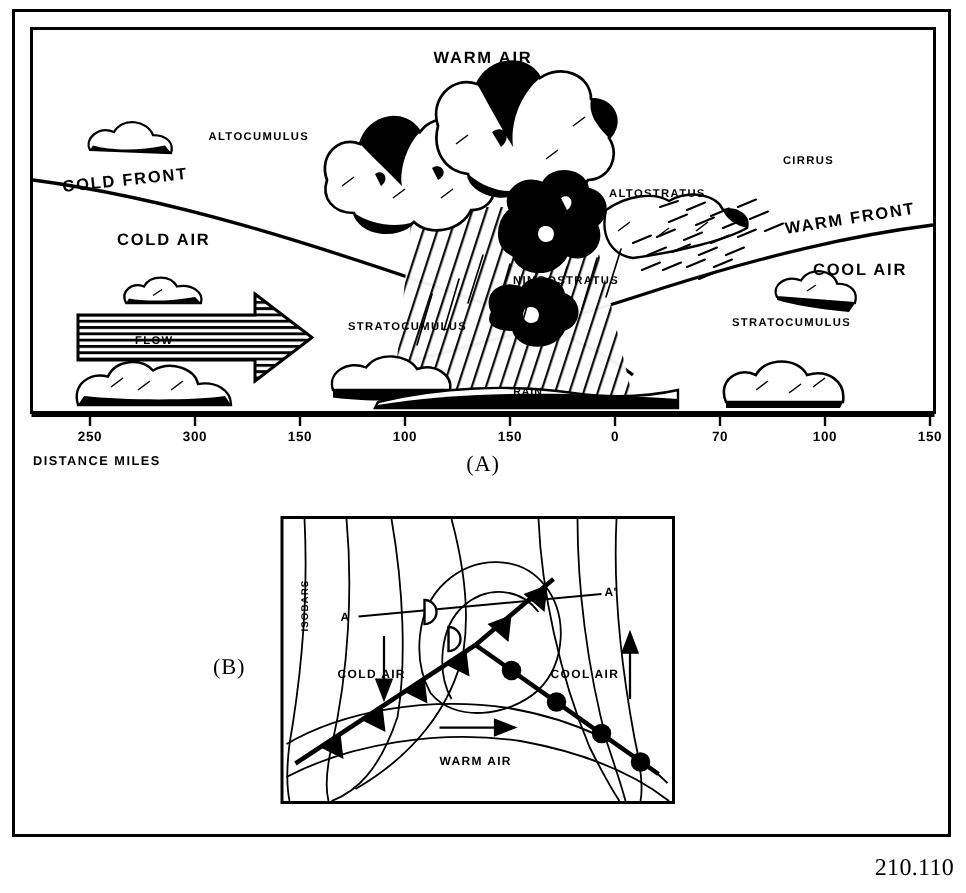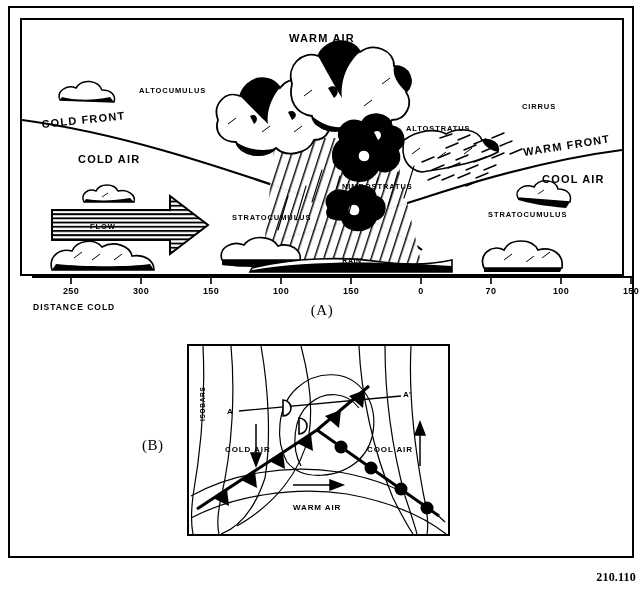--- a/index.html
+++ b/index.html
@@ -34,22 +34,22 @@
     border: 2px solid #000;
     box-sizing: border-box;
   }
 
   
   .fig-number {
     position: absolute;
     right: 8px;
     top: 570px;
     font-family: "Liberation Serif", serif;
-    font-weight: bold;
-    font-size: 12px;
+    font-weight: normal;
+    font-size: 16px;
     letter-spacing: 0.2px;
   }
 
   
   .panel-a-wrap {
     position: absolute;
     left: 20px;
     top: 18px;
     width: 604px;
     height: 258px;
@@ -64,21 +64,21 @@
     overflow: hidden;
     background: #fff;
   }
   .panel-a-svg {
     position: absolute;
     left: 0; top: 0;
   }
 
   .scale-wrap {
     position: absolute;
-    left: 31px;
+    left: 20px;
     top: 276px;
     width: 604px;
     height: 46px;
   }
   .scale-axis {
     position: absolute;
     left: 0; top: 0;
   }
   .tick-label {
     position: absolute;
@@ -375,21 +375,21 @@
     <div class="tick-label" style="left:40px">250</div>
     <div class="tick-label" style="left:110px">300</div>
     <div class="tick-label" style="left:180px">150</div>
     <div class="tick-label" style="left:250px">100</div>
     <div class="tick-label" style="left:320px">150</div>
     <div class="tick-label" style="left:390px">0</div>
     <div class="tick-label" style="left:460px">70</div>
     <div class="tick-label" style="left:530px">100</div>
     <div class="tick-label" style="left:600px">150</div>
 
-    <div class="distance-caption">DISTANCE  COLD</div>
+    <div class="distance-caption">DISTANCE  MILES</div>
   </div>
 
   <div class="panel-a-caption">(A)</div>
 
   <div class="panel-b-label">(B)</div>
 
   <div class="panel-b-wrap">
     <div class="panel-b-frame">
       <svg class="panel-b-svg" width="259" height="188" viewBox="0 0 259 188">
 

